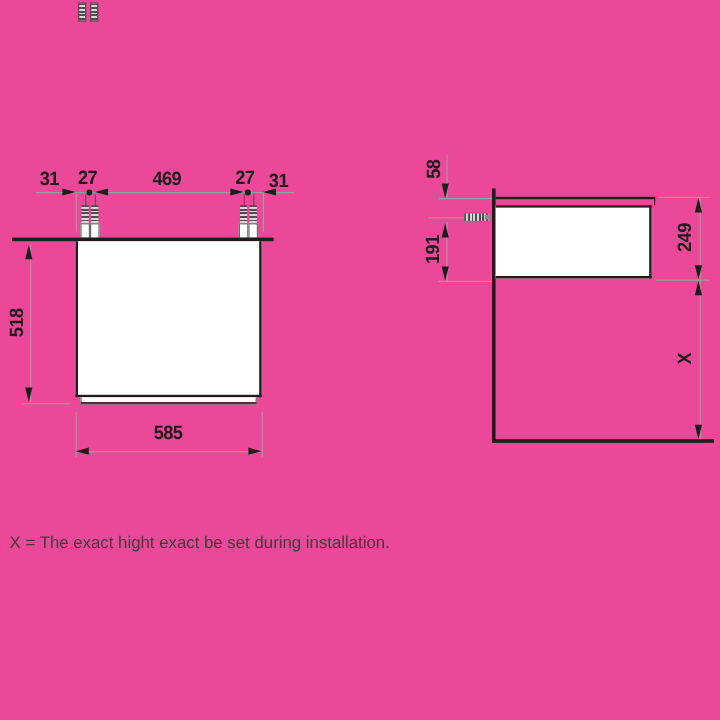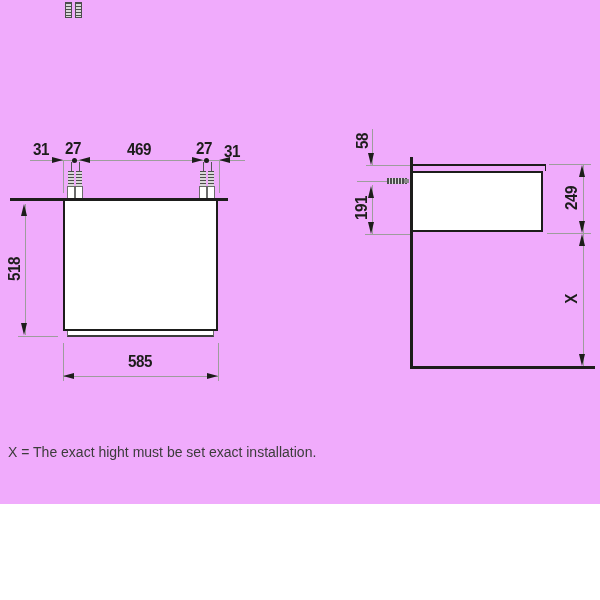--- a/index.html
+++ b/index.html
@@ -1,16 +1,16 @@
 <!DOCTYPE html>
 <html><head>
 <meta charset="utf-8">
 <style>
   html,body{margin:0;padding:0;background:#fff;}
-  #canvas{position:relative;width:600px;height:504px;background:#f0abfc;overflow:hidden;
+  #canvas{position:relative;width:600px;height:600px;background:#ec4899;overflow:hidden;
           font-family:"Liberation Sans",sans-serif;}
   .ln{position:absolute;background:#1d1d1b;}
   .gln{position:absolute;background:#9d9d9c;}
   .ar,.al,.au,.ad{position:absolute;width:0;height:0;}
   .ar{border-top:3.5px solid transparent;border-bottom:3.5px solid transparent;border-left:11px solid #1d1d1b;}
   .al{border-top:3.5px solid transparent;border-bottom:3.5px solid transparent;border-right:11px solid #1d1d1b;}
   .au{border-left:3.5px solid transparent;border-right:3.5px solid transparent;border-bottom:12px solid #1d1d1b;}
   .ad{border-left:3.5px solid transparent;border-right:3.5px solid transparent;border-top:12px solid #1d1d1b;}
   .dot{position:absolute;width:5px;height:5px;border-radius:50%;background:#1d1d1b;}
   .hdim,.vdim{position:absolute;font-weight:bold;font-size:16px;color:#1d1d1b;white-space:nowrap;letter-spacing:-0.5px;}
@@ -113,15 +113,15 @@
     <div class="au" style="left:579px;top:165px;"></div>
     <div class="ad" style="left:579px;top:221px;"></div>
     <span class="vdim" style="left:572px;top:198px">249</span>
 
     <div class="gln" style="left:583px;top:233px;width:1px;height:133px;"></div>
     <div class="au" style="left:579px;top:234px;"></div>
     <div class="ad" style="left:579px;top:354px;"></div>
     <span class="vdim" style="left:572px;top:299px">X</span>
   </div>
 
-  <span class="caption" style="left:8px;top:444px">X = The exact hight must be set exact installation.</span>
+  <span class="caption" style="left:8px;top:444px">X = The exact hight exact be set during installation.</span>
 
 </div>
 
 </body></html>

